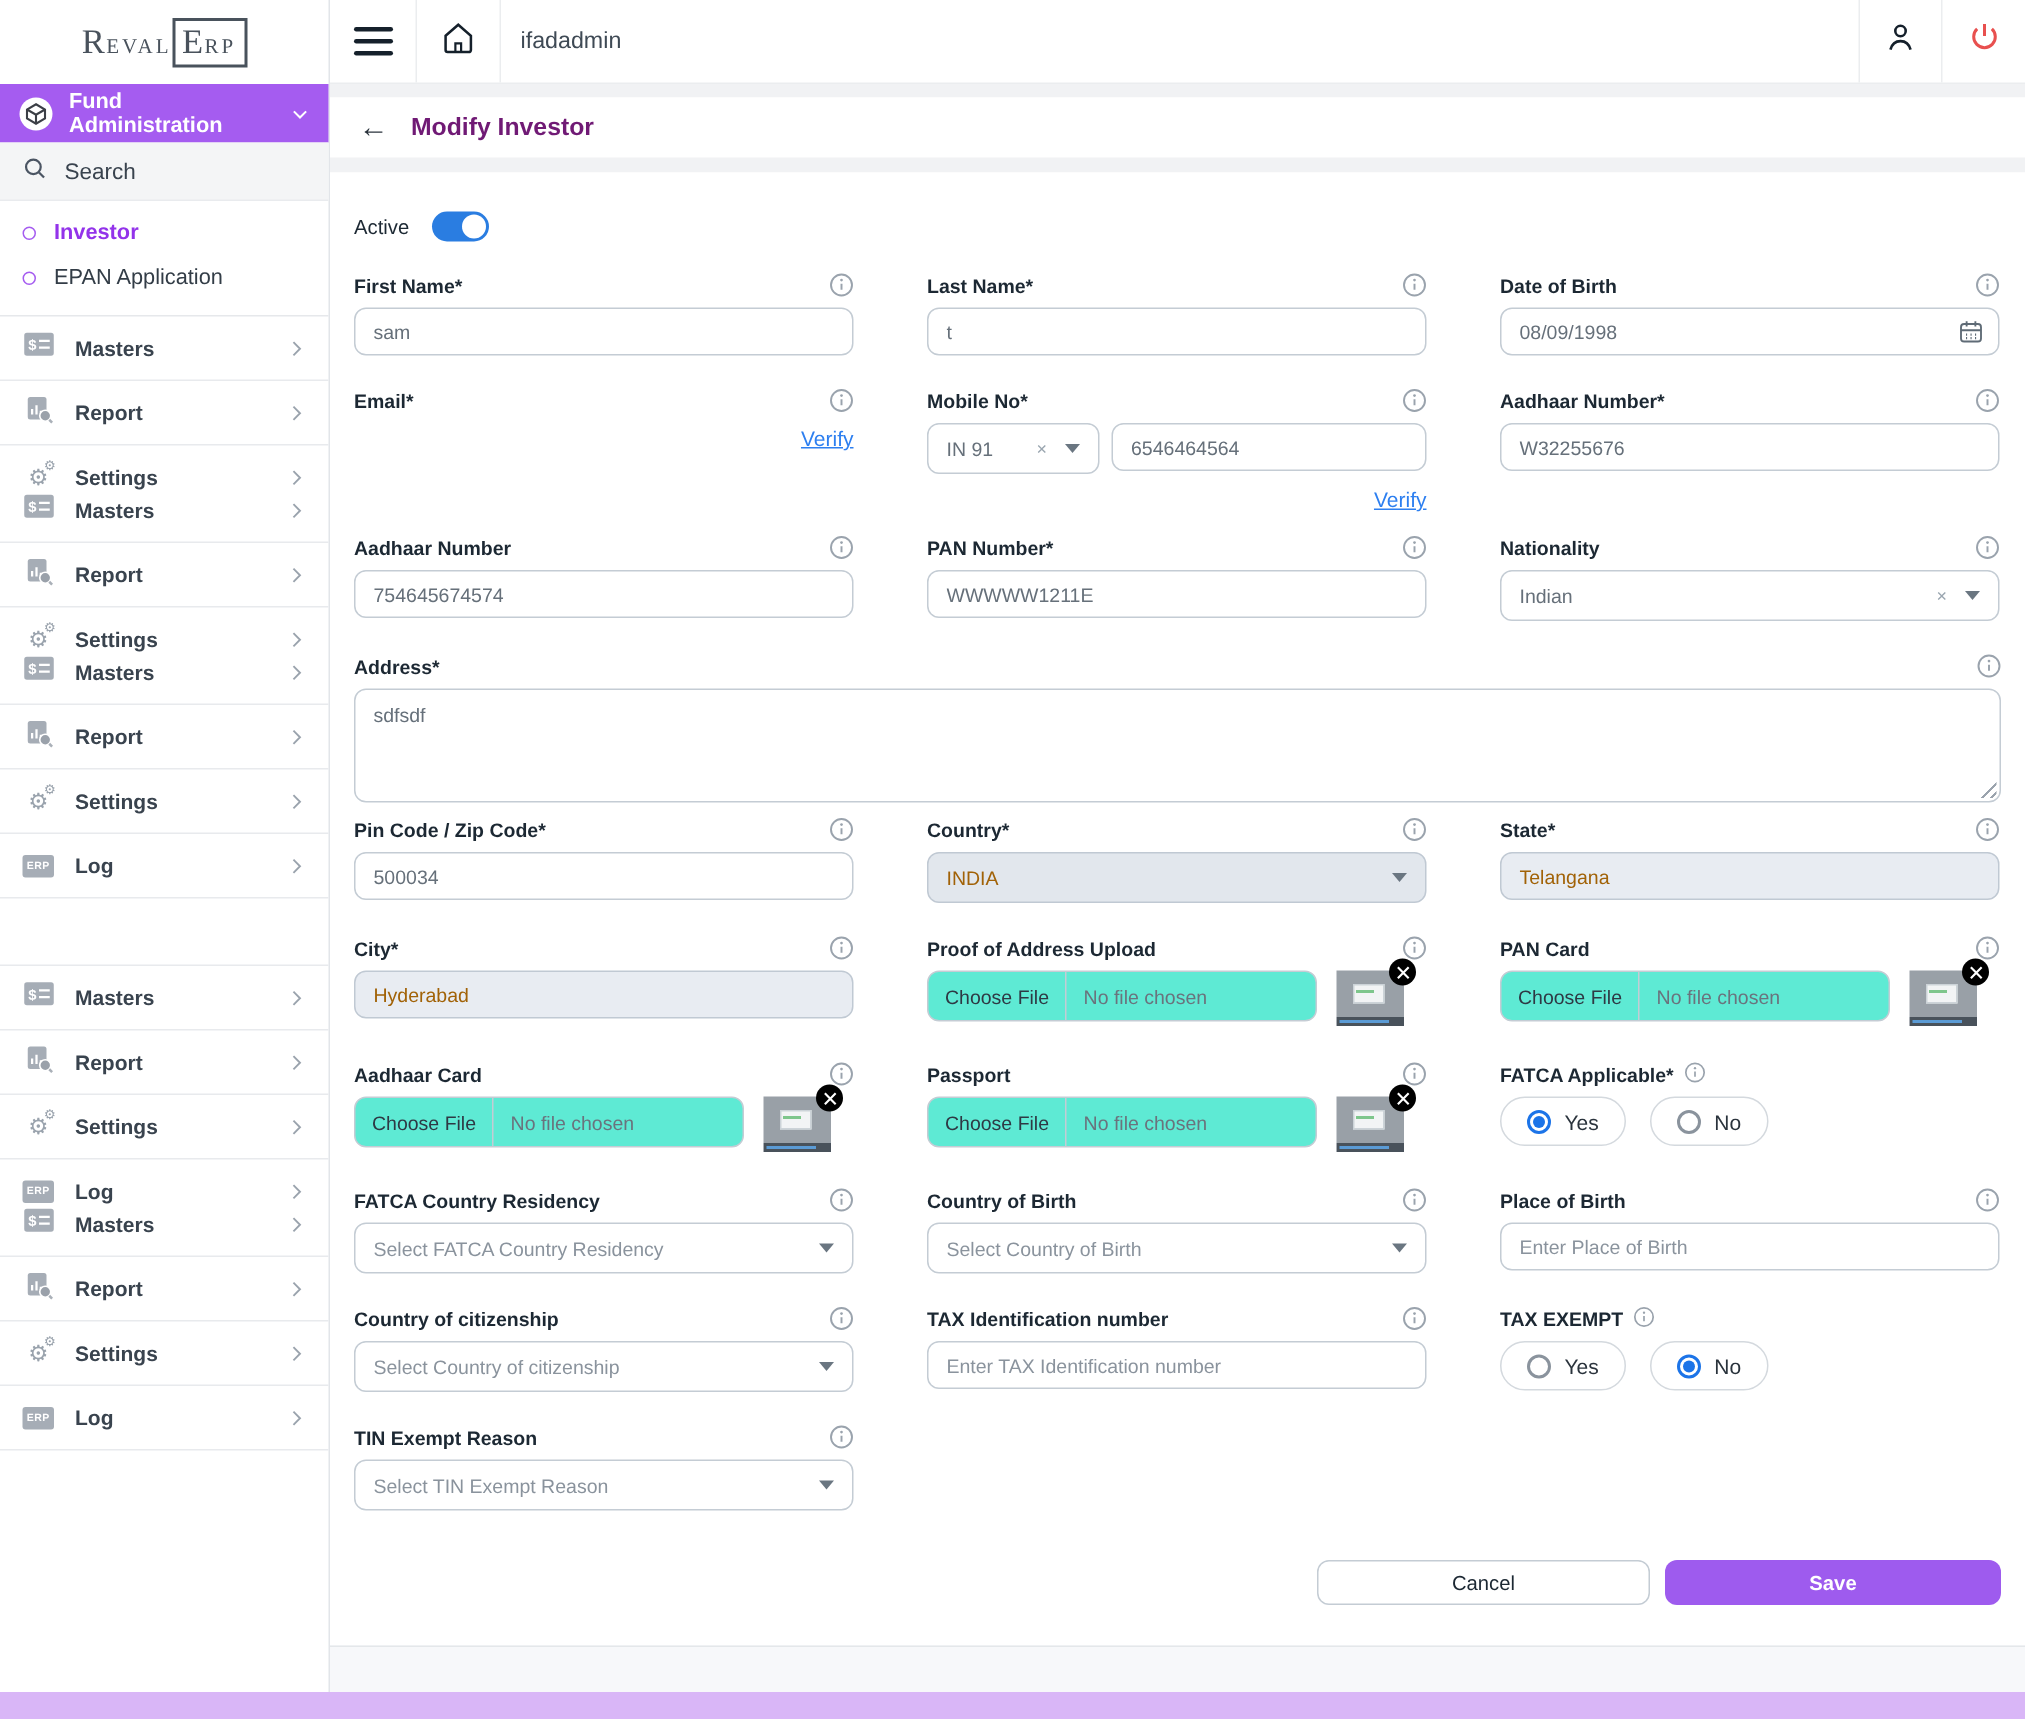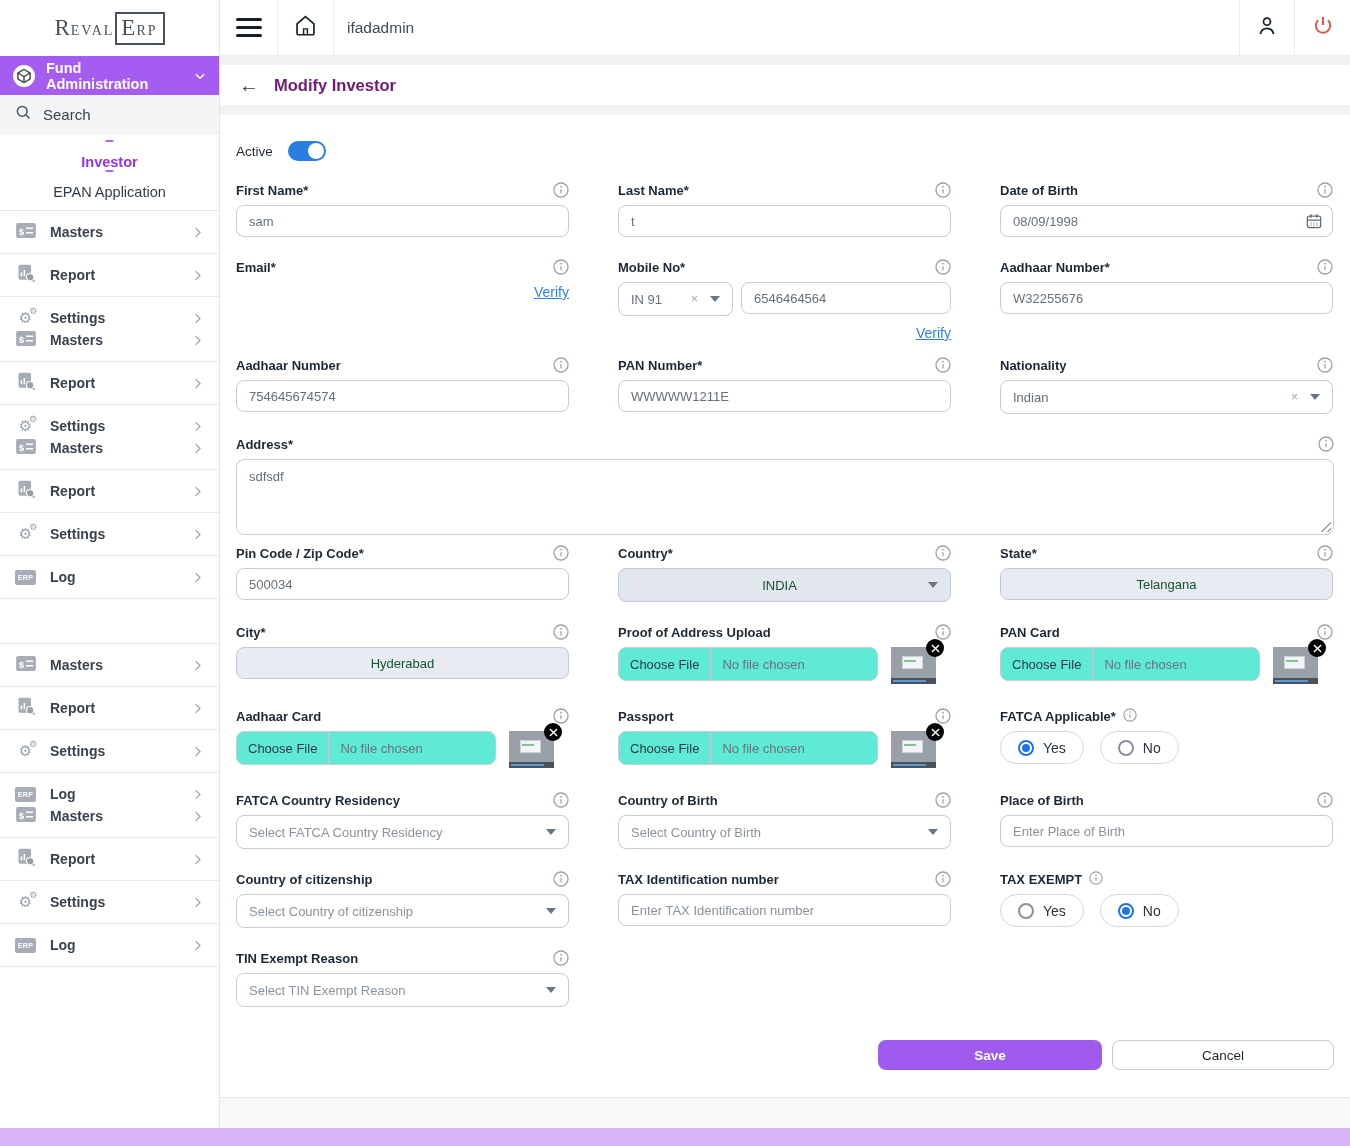--- a/index.html
+++ b/index.html
@@ -15,21 +15,21 @@
   .logo-cell { height:56px; display:flex; align-items:center; justify-content:center; }
   .logo { font-family:"Liberation Serif", serif; color:#49525c; display:flex; align-items:baseline; letter-spacing:1px; }
   .logo .big { font-size:23px; }
   .logo .small { font-size:14px; letter-spacing:2px; }
   .logo .boxed { border:2px solid #49525c; padding:1px 5px 2px 4px; margin-left:1px; display:flex; align-items:baseline; }
   .module-header { height:39px; background:#a55cf0; color:#fff; display:flex; align-items:center; gap:10px; padding:0 12px; font-size:14.5px; font-weight:bold; }
   .module-header svg { display:block; }
   .search-row { height:39px; background:#f4f5f6; border-bottom:1px solid #e9ebee; display:flex; align-items:center; gap:11px; padding:0 14px; }
   .search-text { color:#39434e; font-size:15px; }
   .side-links { padding:6px 0 10px; border-bottom:1px solid #e6e8eb; }
-  .side-link { height:30px; display:flex; align-items:center; gap:12px; padding:0 15px; font-size:14.5px; cursor:pointer;flex-direction:column; }
+  .side-link { height:30px; display:flex; align-items:center; gap:12px; padding:0 15px; font-size:14.5px; cursor:pointer; }
   .bullet { width:9px; height:9px; border:1.5px solid #a55cf0; border-radius:50%; }
   .side-link.active span.txt { color:#9333ea; font-weight:bold; }
   .side-link span.txt { color:#333d47; }
   .menu { flex:1; }
   .menu-row { border-bottom:1px solid #e8eaed; padding:10px 14px; }
   .menu-row.spacer { height:45px; padding:0; }
   .menu-line { display:flex; align-items:center; gap:13px; height:22px; cursor:pointer; }
   .menu-line + .menu-line { margin-top:0; }
   .mi { width:23px; display:flex; justify-content:center; align-items:center; }
   .mlabel { flex:1; font-size:14px; font-weight:bold; color:#39434e; }
@@ -71,21 +71,21 @@
   .info { width:16px; height:16px; display:inline-flex; }
   .info svg { display:block; }
 
   .inp { width:100%; height:32px; border:1px solid #c4ccd4; border-radius:8px; padding:0 12px; font-size:13px; color:#66707a; background:#fff; font-family:inherit; outline:none; }
   .inp::placeholder { color:#8a939d; }
   .selbox { width:100%; height:32px; border:1px solid #c4ccd4; border-radius:8px; padding:16px 12px; font-size:13px; color:#66707a; background:#fff; display:flex; align-items:center; cursor:pointer; }
   .selbox .val { flex:1; }
   .selbox .ph { flex:1; color:#8a939d; }
   .caret { width:0; height:0; border-left:5px solid transparent; border-right:5px solid transparent; border-top:6px solid #6a7681; }
   .clear-x { color:#9aa6b0; font-size:12px; margin-right:12px; }
-  .disabled-inp { background:#e8ecf2; border-color:#c0c9d3; color:#14532d;text-align:center; }
+  .disabled-inp { background:#e8ecf2; border-color:#c0c9d3; color:#a16207; }
   .selbox.disabled-inp { background:#e2e7ed; }
 
   .dob-wrap { position:relative; }
   .dob-wrap svg { position:absolute; right:9px; top:6px; }
 
   .mobile-row { display:flex; gap:8px; }
   .mobile-cc { width:115px; min-width:115px; }
   .verify-row { display:flex; justify-content:flex-end; margin-top:9px; }
   .verify-link { color:#2d7ff0; font-size:14px; text-decoration:underline; cursor:pointer; }
 
@@ -995,22 +995,22 @@
           <div class="selbox">
             <span class="ph">Select TIN Exempt Reason</span>
             <span class="caret"></span>
           </div>
         </div>
         <div class="fcol"></div>
         <div class="fcol"></div>
       </div>
 
       <div class="btn-row">
+        <div class="btn cancel">Cancel</div>
         <div class="btn save">Save</div>
-        <div class="btn cancel">Cancel</div>
       </div>
     </div>
 
     <div class="footer-strip"></div>
   </div>
 </div>
 
 <div class="bottom-bar"></div>
 
 </body></html>

